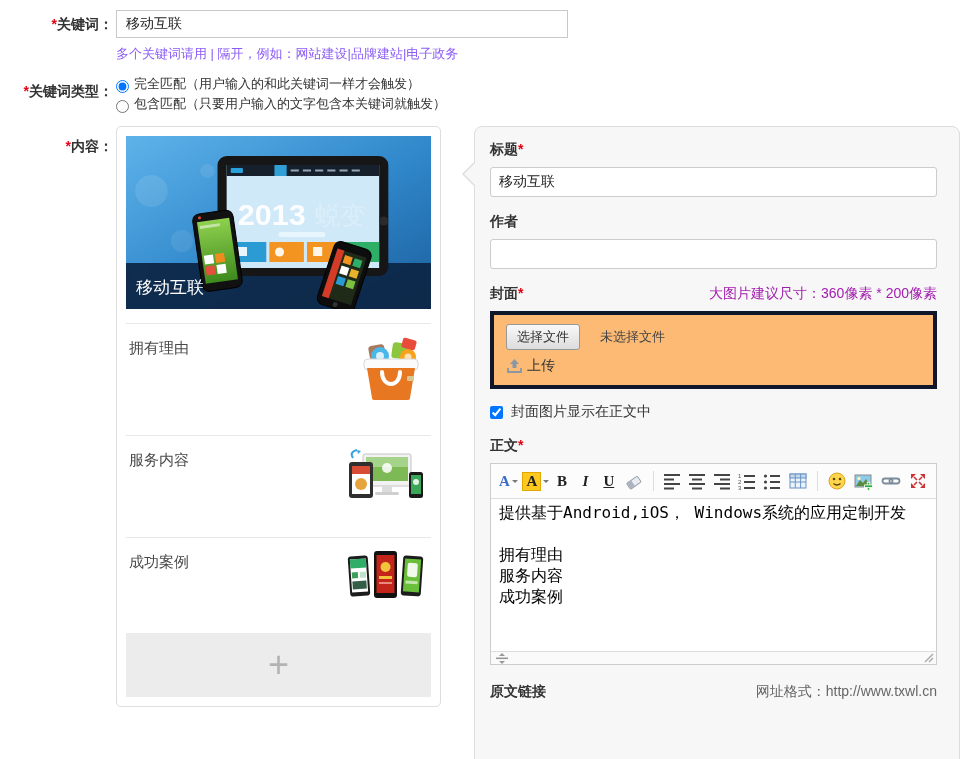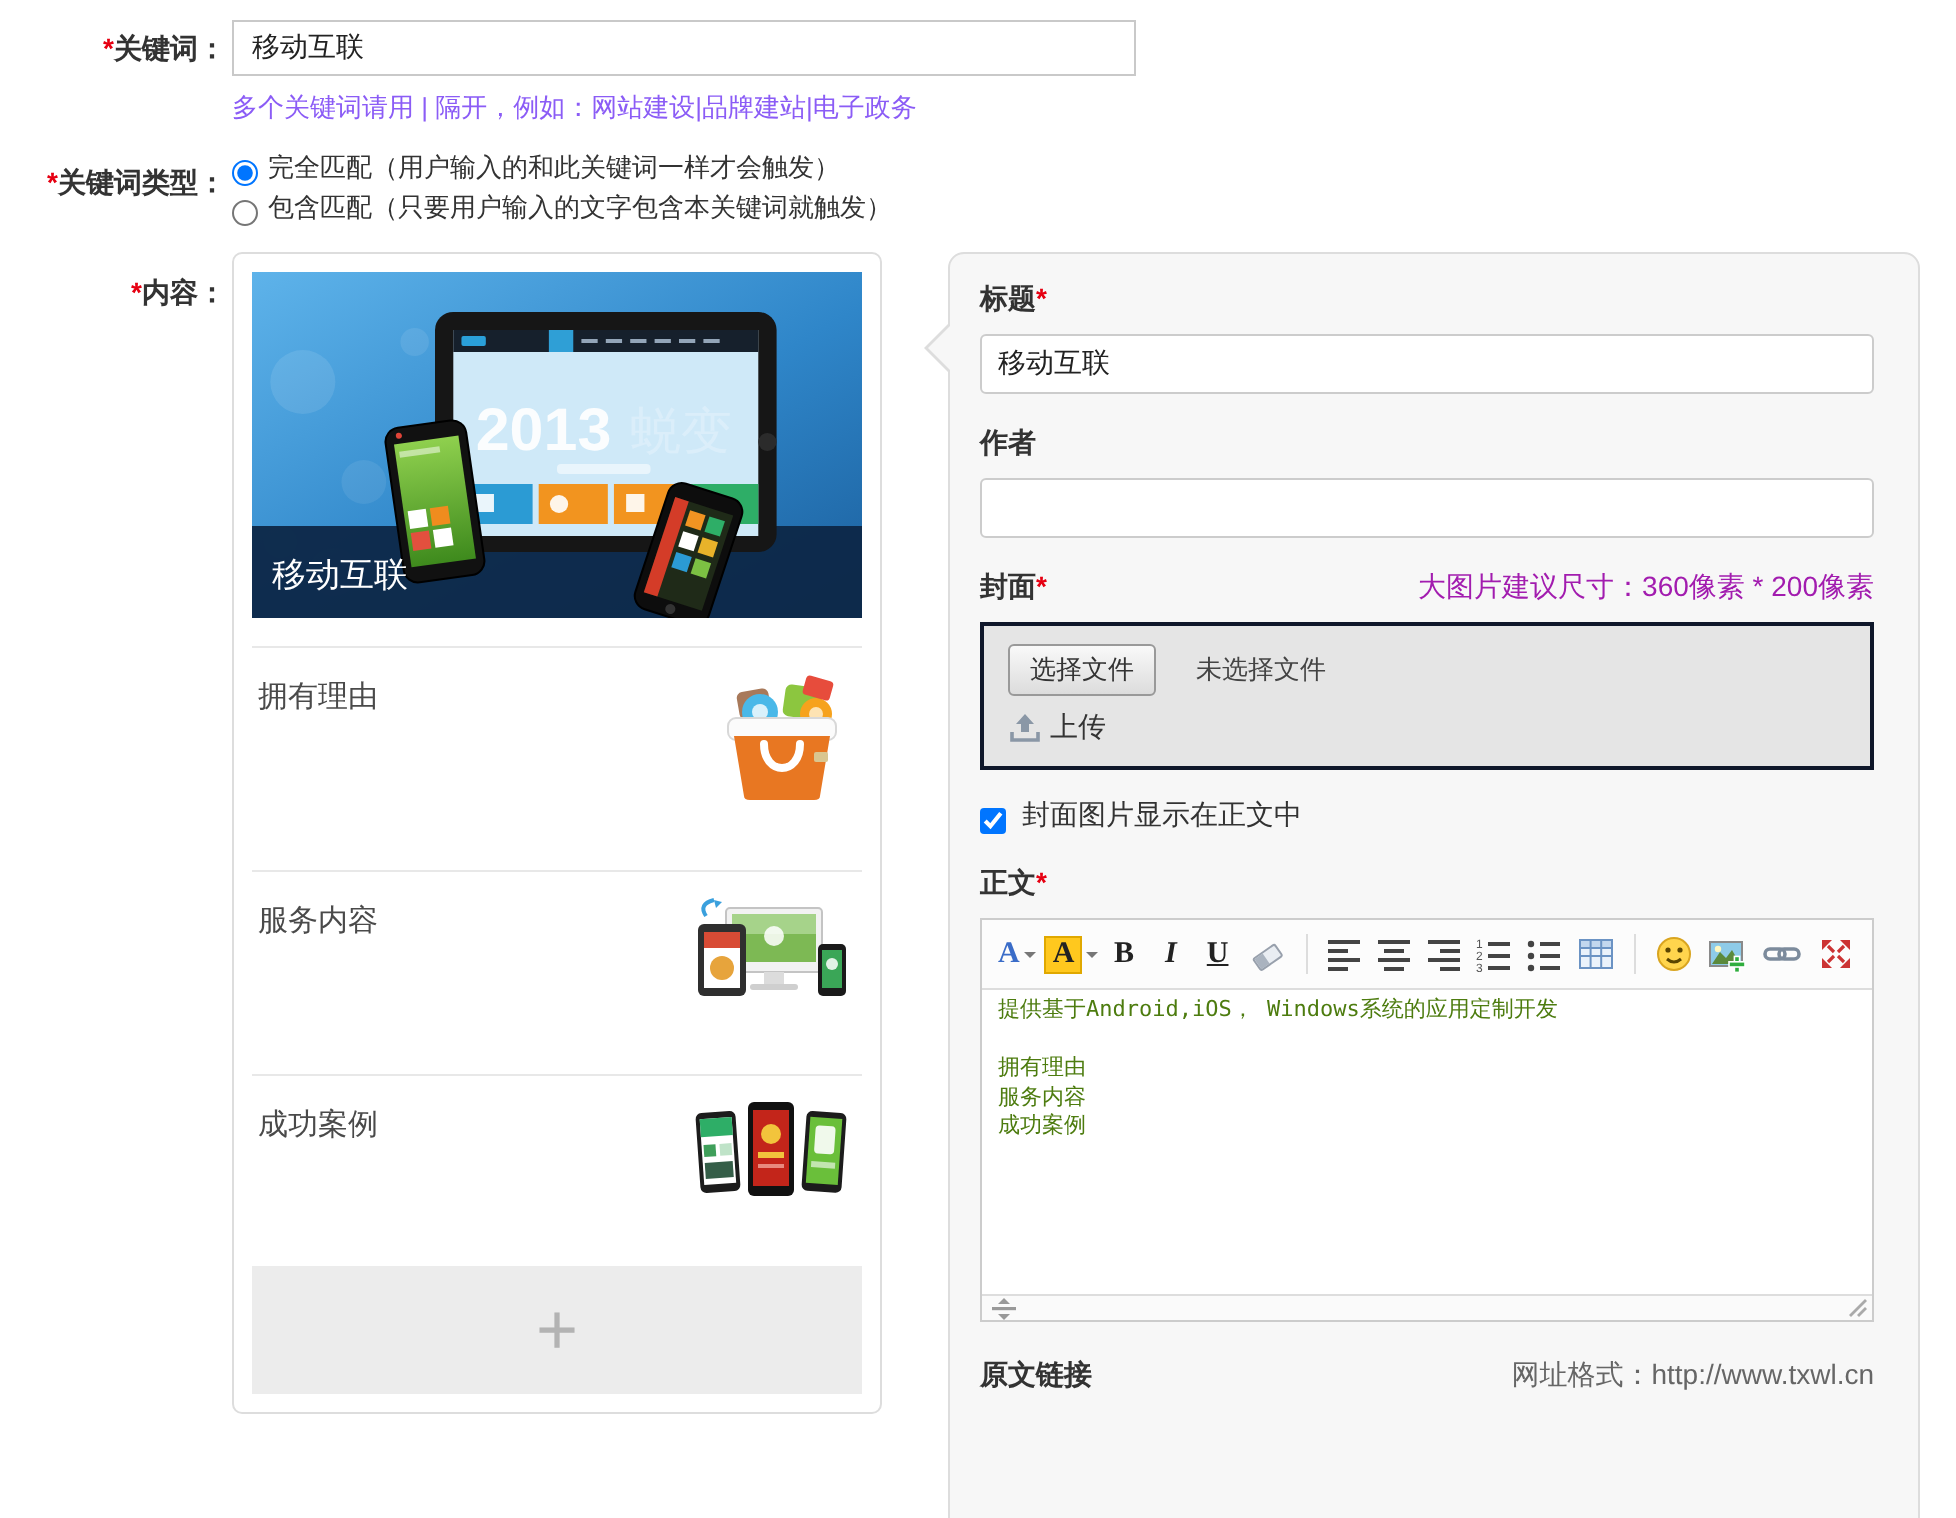--- a/index.html
+++ b/index.html
@@ -51,49 +51,49 @@
   .edit-panel::after { content: ""; position: absolute; left: -11px; top: 35px;
     border: 12px solid transparent; border-left: 0; border-right: 12px solid #f7f7f7; }
   .f-label { font-size: 14px; font-weight: bold; color: #333; margin: 16px 0 8px; }
   .f-label.first { margin-top: 0; }
   .label-row { display: flex; justify-content: space-between; align-items: baseline; margin: 16px 0 8px; gap: 12px; }
   .label-row .f-label { margin: 0; }
   .r-hint { font-size: 14px; color: #a21caf; }
   .f-input { width: 100%; height: 30px; border: 1px solid #ccc; border-radius: 3px; padding: 0 8px; font-size: 14px; background: #fff; color: #222; }
 
   
-  .cover-box { border: 2px solid #0f172a; background: #e5e5e5; padding: 9px 12px 10px; }
+  .cover-box { border: 4px solid #0f172a; background: #fdba74; padding: 9px 12px 10px; }
   .file-row { display: flex; align-items: center; }
   .file-btn { padding: 3px 10px; font-size: 13px; color: #333; border: 1px solid #999; border-radius: 3px;
     background: linear-gradient(#f9f9f9, #dcdcdc); cursor: pointer; font-family: inherit; }
   .no-file { margin-left: 20px; font-size: 13px; color: #444; }
   .upload-row { display: flex; align-items: center; margin-top: 7px; cursor: pointer; }
   .upload-row span { font-size: 14px; color: #333; margin-left: 4px; }
   .thumb-row { display: flex; align-items: center; margin-top: 6px; }
   .thumb-row svg { display: block; width: 91px; height: 51px; }
   .del-link { margin-left: 20px; font-size: 14px; color: #333; cursor: pointer; }
 
-  .cb-row { display: flex; align-items: flex-end; margin-top: 14px; font-size: 14px; color: #333; }
+  .cb-row { display: flex; align-items: center; margin-top: 14px; font-size: 14px; color: #333; }
   .cb-row input { margin-right: 8px; }
 
   
   .editor { border: 1px solid #ccc; background: #fff; }
   .ed-toolbar { display: flex; align-items: center; padding: 6px 8px; gap: 7px;
     border-bottom: 1px solid #ddd; background: #fcfcfc; }
   .tb-btn { width: 22px; height: 22px; display: flex; align-items: center; justify-content: center; cursor: pointer; border-radius: 2px; }
   .tb-sep { width: 1px; height: 20px; background: #ddd; margin: 0 2px; flex: none; }
   .glyph { font-family: "Liberation Serif", "DejaVu Serif", serif; font-weight: bold; font-size: 15px; color: #222; line-height: 1; }
   .glyph.blue { color: #3a6cc8; }
   .glyph.it { font-style: italic; }
   .glyph.un { text-decoration: underline; }
   .hl-chip { background: #ffc81e; border: 1px solid #e0a800; padding: 1px 3px; }
   .drop-caret { width: 0; height: 0; border: 3px solid transparent; border-top-color: #777; margin-left: 2px; margin-top: 4px; }
   .combo { display: flex; align-items: center; cursor: pointer; }
   .ed-content { min-height: 152px; padding: 3px 8px; font-family: "DejaVu Sans Mono", "Liberation Mono", monospace;
-    font-size: 11px; line-height: 1.32; color: #4d7c0f; white-space: pre-wrap; cursor: text; }
+    font-size: 16px; line-height: 1.32; color: #000000; white-space: pre-wrap; cursor: text; }
   .ed-resize { position: relative; height: 13px; border-top: 1px solid #ddd; background: #fafafa; }
   .rz-left { position: absolute; left: 4px; top: 1px; cursor: ns-resize; }
   .rz-grip { position: absolute; right: 2px; bottom: 1px; cursor: nwse-resize; }
 </style>
 </head>
 <body>
 
 <svg width="0" height="0" style="position:absolute" aria-hidden="true">
   <defs>
     <linearGradient id="bgG" x1="0" y1="0" x2="1" y2="1">

